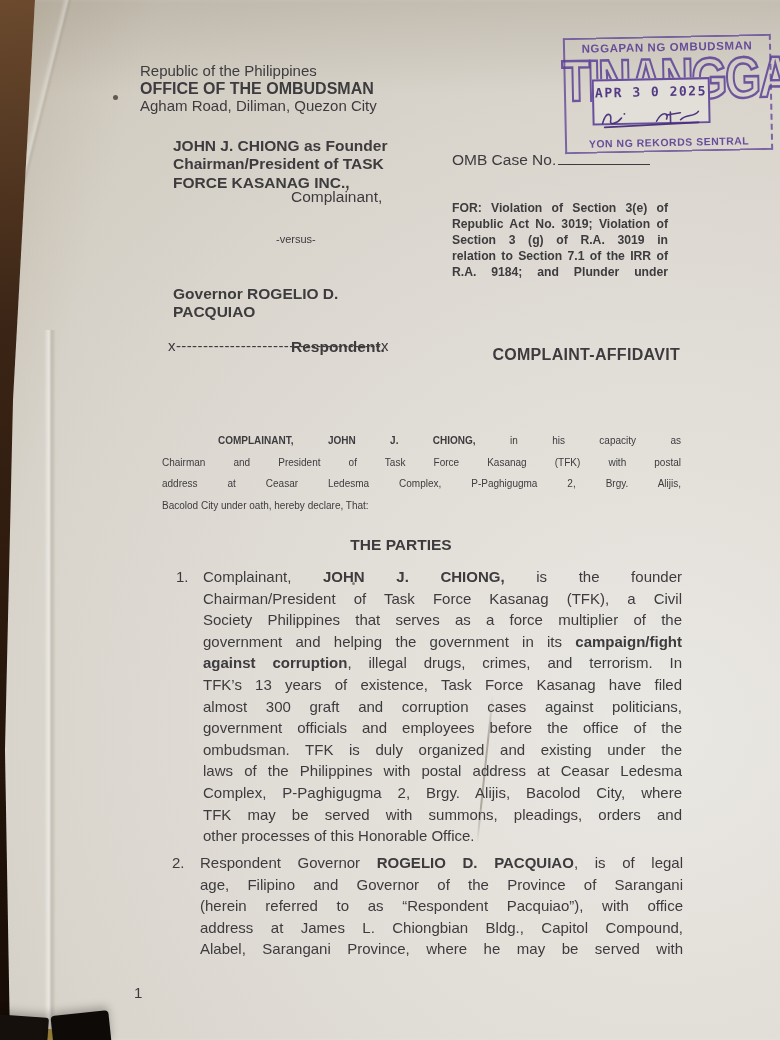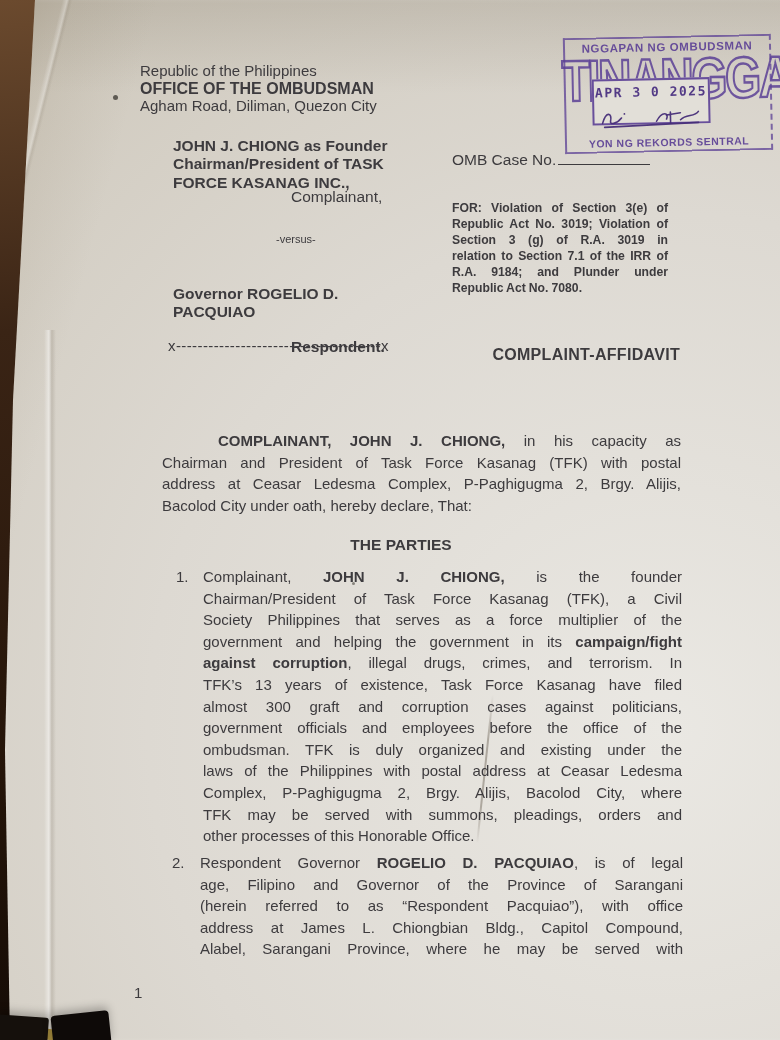--- a/index.html
+++ b/index.html
@@ -51,21 +51,21 @@
   .cap-resp-name{position:absolute;top:285px;left:173px;font-weight:bold;font-size:15.5px;line-height:18.4px;}
   .cap-respondent{position:absolute;top:338px;left:291px;font-size:15.5px;font-weight:bold;}
   .cap-separator{position:absolute;top:337px;left:168px;font-size:15px;letter-spacing:0.4px;}
 
   .case-no{position:absolute;top:151px;left:452px;font-size:15.5px;text-align:right;}
   .case-line{display:inline-block;width:92px;border-bottom:1.6px solid #3d3b3e;height:13px;margin-left:2px;}
   .for-block{position:absolute;top:201px;left:452px;width:216px;font-size:12.2px;font-weight:bold;line-height:15.9px;word-spacing:-0.3px;}
 
   .doc-title{position:absolute;top:346px;left:160px;width:520px;text-align:right;font-weight:bold;font-size:16px;letter-spacing:0.3px;}
 
-  .intro{position:absolute;top:430px;left:162px;width:519px;font-size:15px;line-height:21.5px;}
+  .intro{position:absolute;top:430px;left:162px;width:519px;font-size:10px;line-height:21.5px;}
   .section-heading{position:absolute;top:536px;left:162px;width:478px;text-align:center;font-weight:bold;font-size:15.5px;}
 
   .item{position:absolute;display:flex;font-size:15px;line-height:21.6px;}
   .item-1{top:566px;left:176px;}
   .item-2{top:852px;left:172px;}
   .item .num{flex:none;}
   .item-1 .num{width:27px;}
   .item-2 .num{width:28px;}
   .item-1 .jtext{width:479px;}
   .item-2 .jtext{width:483px;}
@@ -160,21 +160,20 @@
 
     <div class="case-no">
       <span>OMB Case No.</span><span class="case-line"></span>
     </div>
     <div class="for-block jtext">
         <div class="ln">FOR:  Violation of Section 3(e) of</div>
         <div class="ln">Republic Act No. 3019; Violation of</div>
         <div class="ln">Section 3 (g) of R.A. 3019 in</div>
         <div class="ln">relation to Section 7.1 of the IRR of</div>
         <div class="ln">R.A. 9184; and Plunder under</div>
-        <div class="ln last-left">Republic Act No. 7080.</div>
       </div>
 
     <div class="cap-resp-name plain">
         <div class="ln">Governor ROGELIO D.</div>
         <div class="ln">PACQUIAO</div>
       </div>
     <div class="cap-respondent">Respondent.</div>
     <div class="cap-separator">x--------------------------------------x</div>
 
     <div class="doc-title">COMPLAINT-AFFIDAVIT</div>

